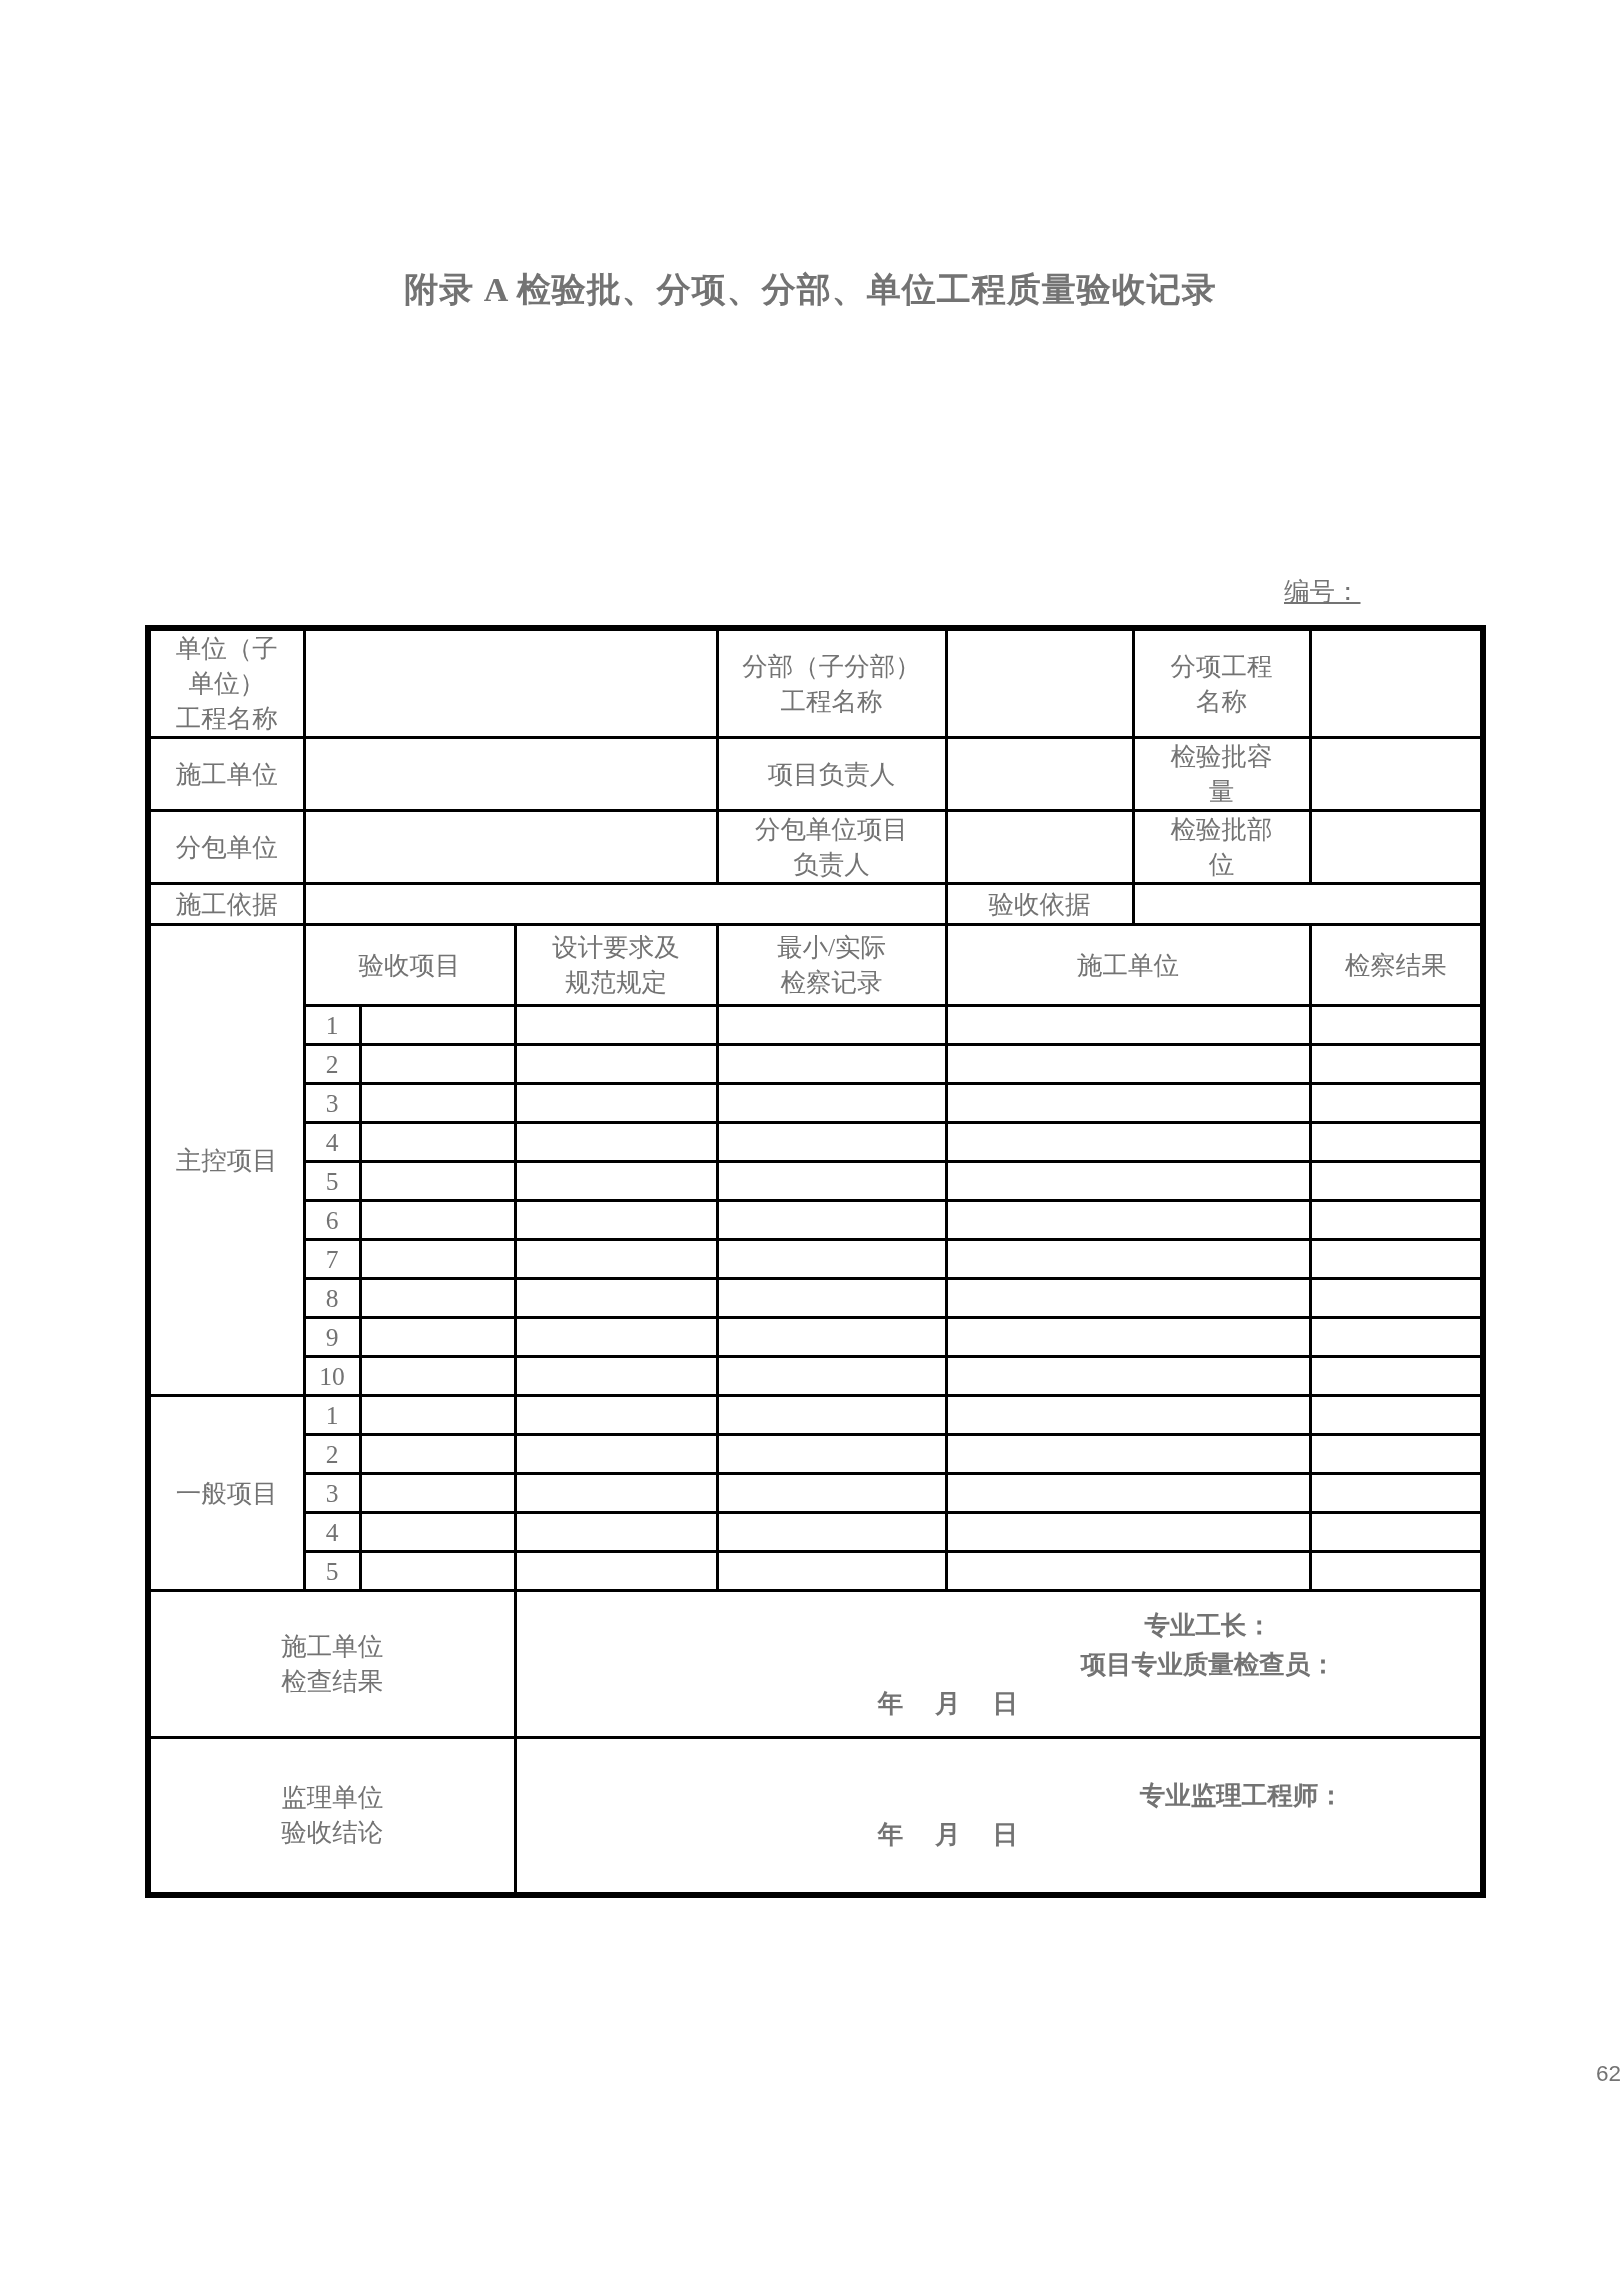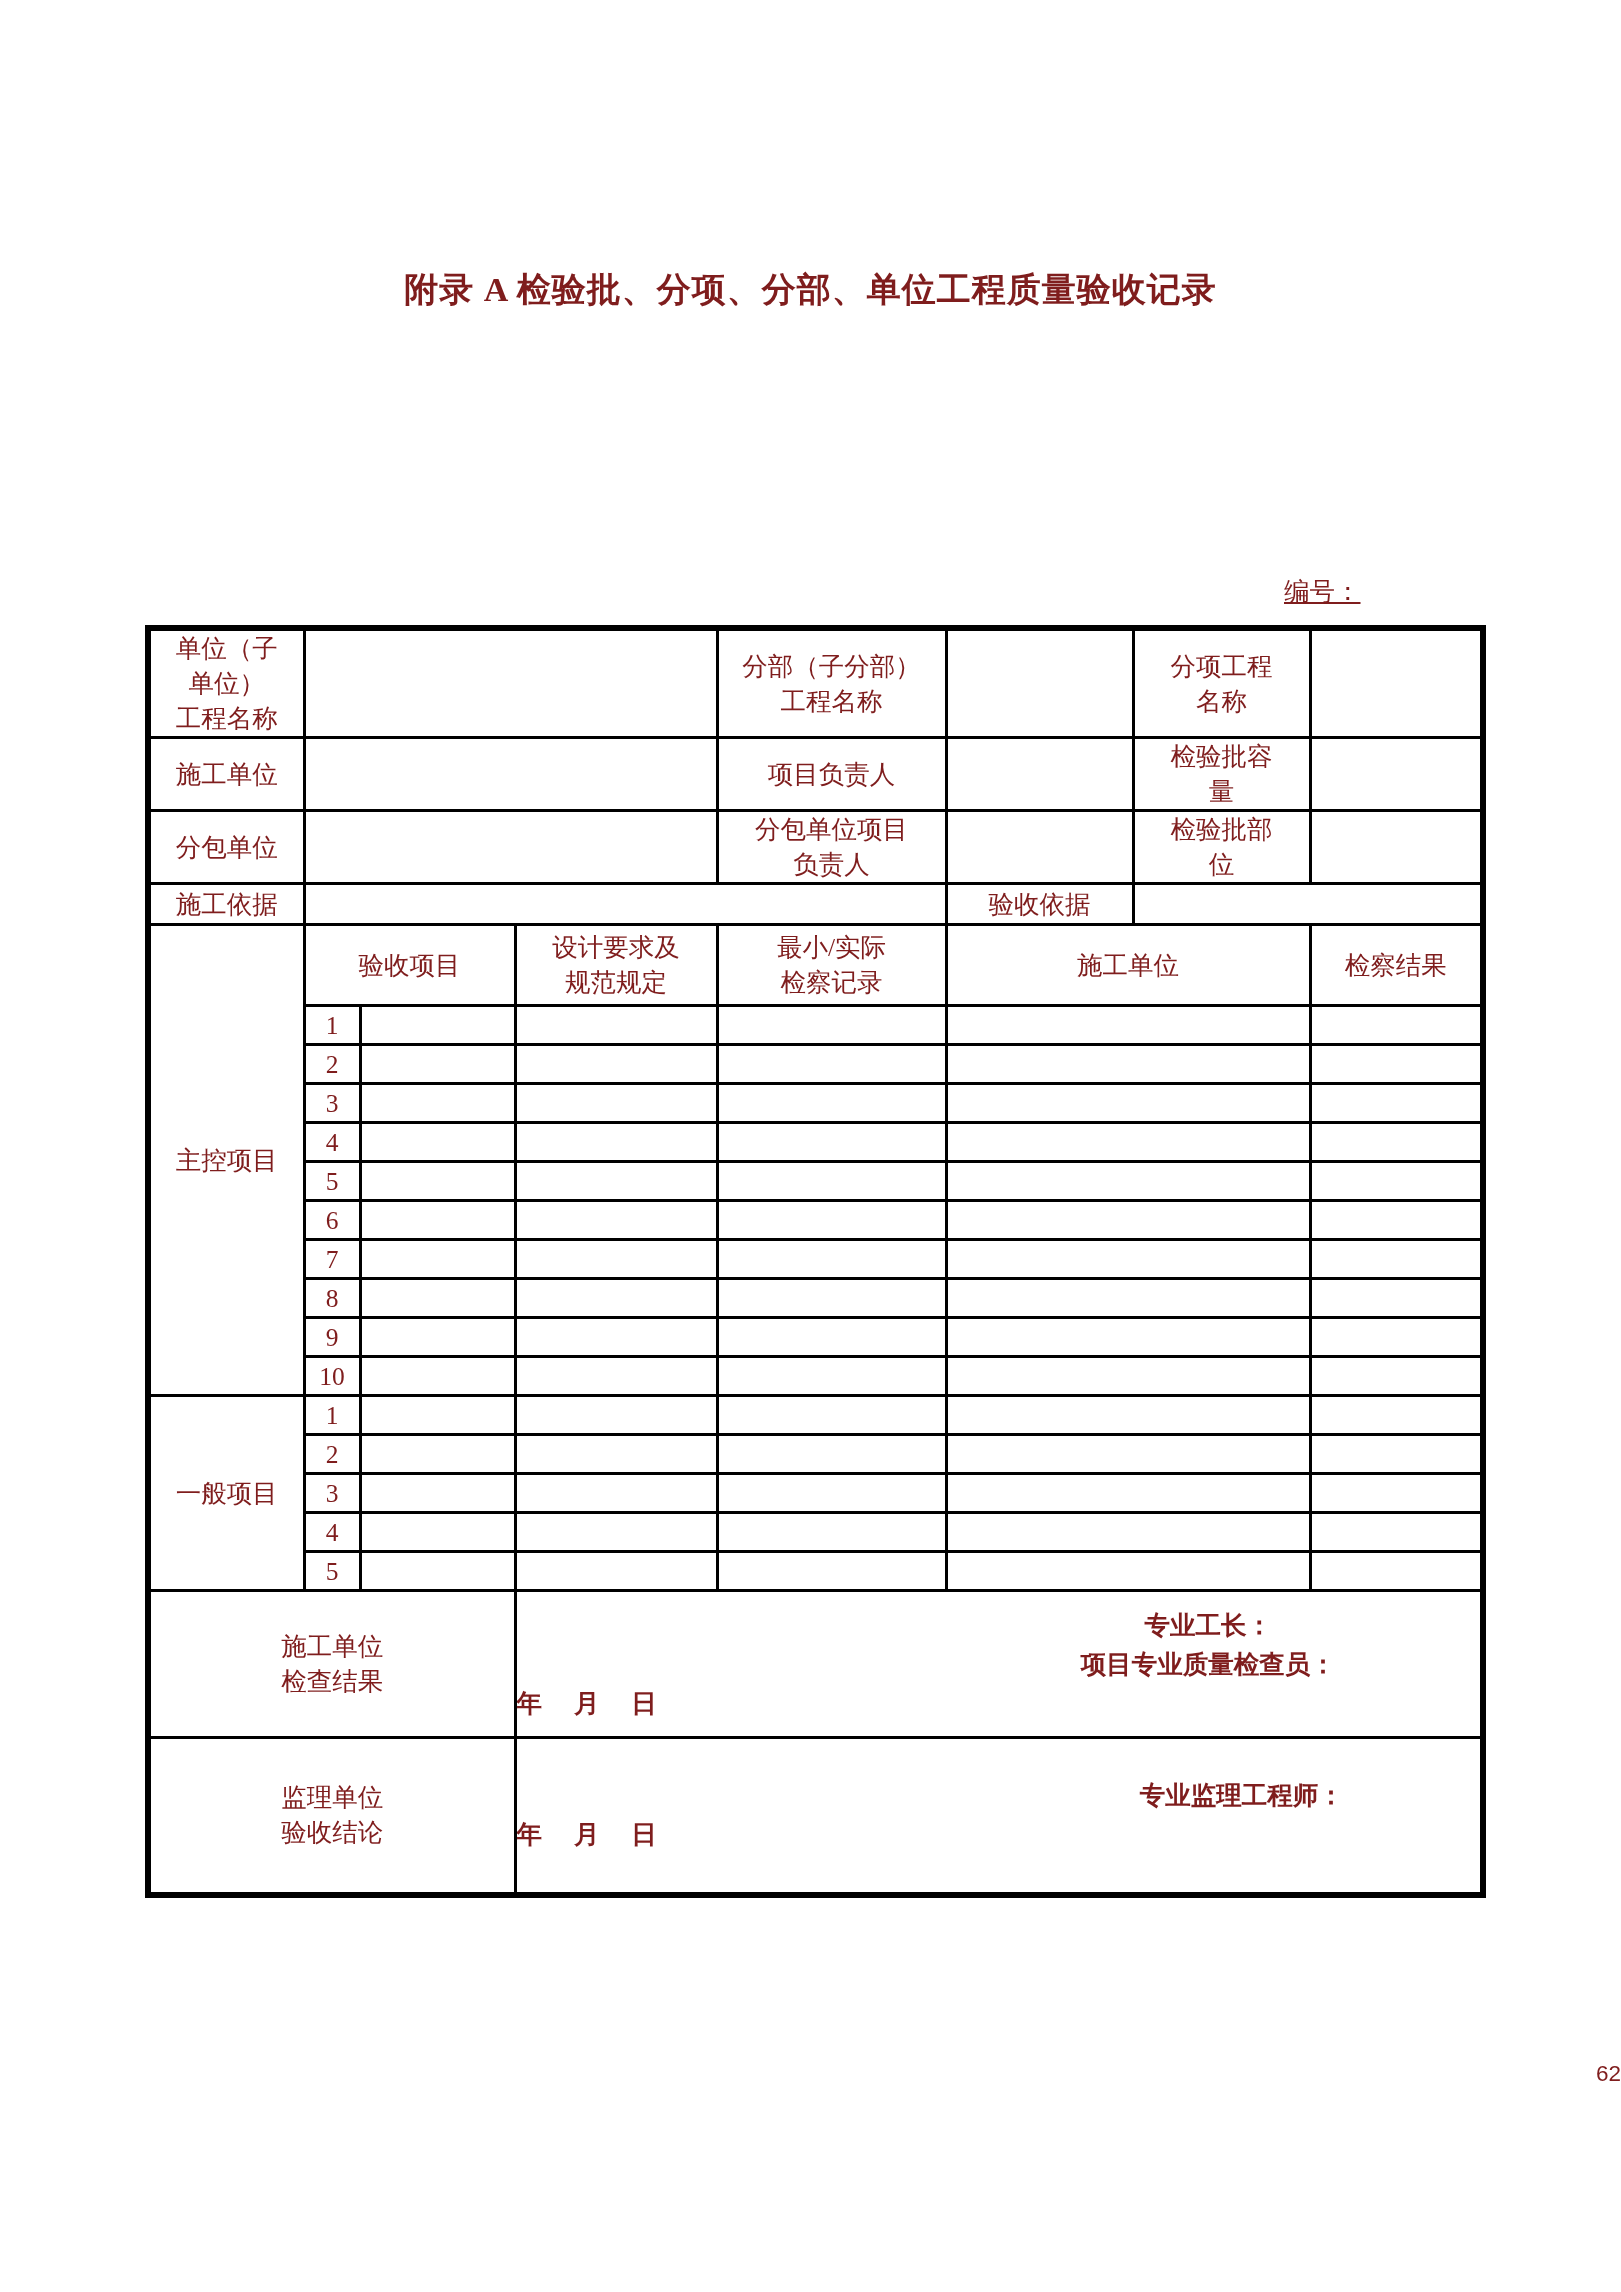--- a/index.html
+++ b/index.html
@@ -1,21 +1,21 @@
 <!DOCTYPE html>
 <html><head>
 <meta charset="utf-8">
 <style>
   html,body{margin:0;padding:0;background:#e8e8e8;}
   .doc{
     position:relative;
     width:1621px;height:2293px;
     background:#ffffff;
     font-family:"Liberation Serif","DejaVu Serif",serif;
-    color:#7f1d1d;
+    color:#737373;
   }
   .doc-title{
     position:absolute;top:267px;left:0;width:100%;
     text-align:center;font-weight:bold;font-size:34px;
     letter-spacing:1px;
   }
   .clause{
     position:absolute;top:397px;left:240px;width:1157px;
     font-size:25.5px;line-height:69px;
   }
@@ -46,21 +46,21 @@
   td.num{line-height:35px;}
   .r1{height:109px}.r2{height:64px}.r3{height:71px}.r4{height:41px}
   .rh{height:81px}.rn{height:39px}
   .rf1{height:147px}.rf2{height:157px}
   td.sig{
     vertical-align:bottom;text-align:left;
     padding-bottom:9.8px;
     font-weight:bold;
   }
   .sigline{line-height:39px;}
-  .sigdate{line-height:39px;text-align:left;padding-right:101px;}
+  .sigdate{line-height:39px;text-align:center;padding-right:101px;}
   .pageno{
     position:absolute;top:2061px;left:0;width:100%;
     text-align:right;font-size:22.5px;
     font-family:"Liberation Sans","DejaVu Sans",sans-serif;
   }
 </style>
 </head>
 <body>
 
 <div class="doc">

